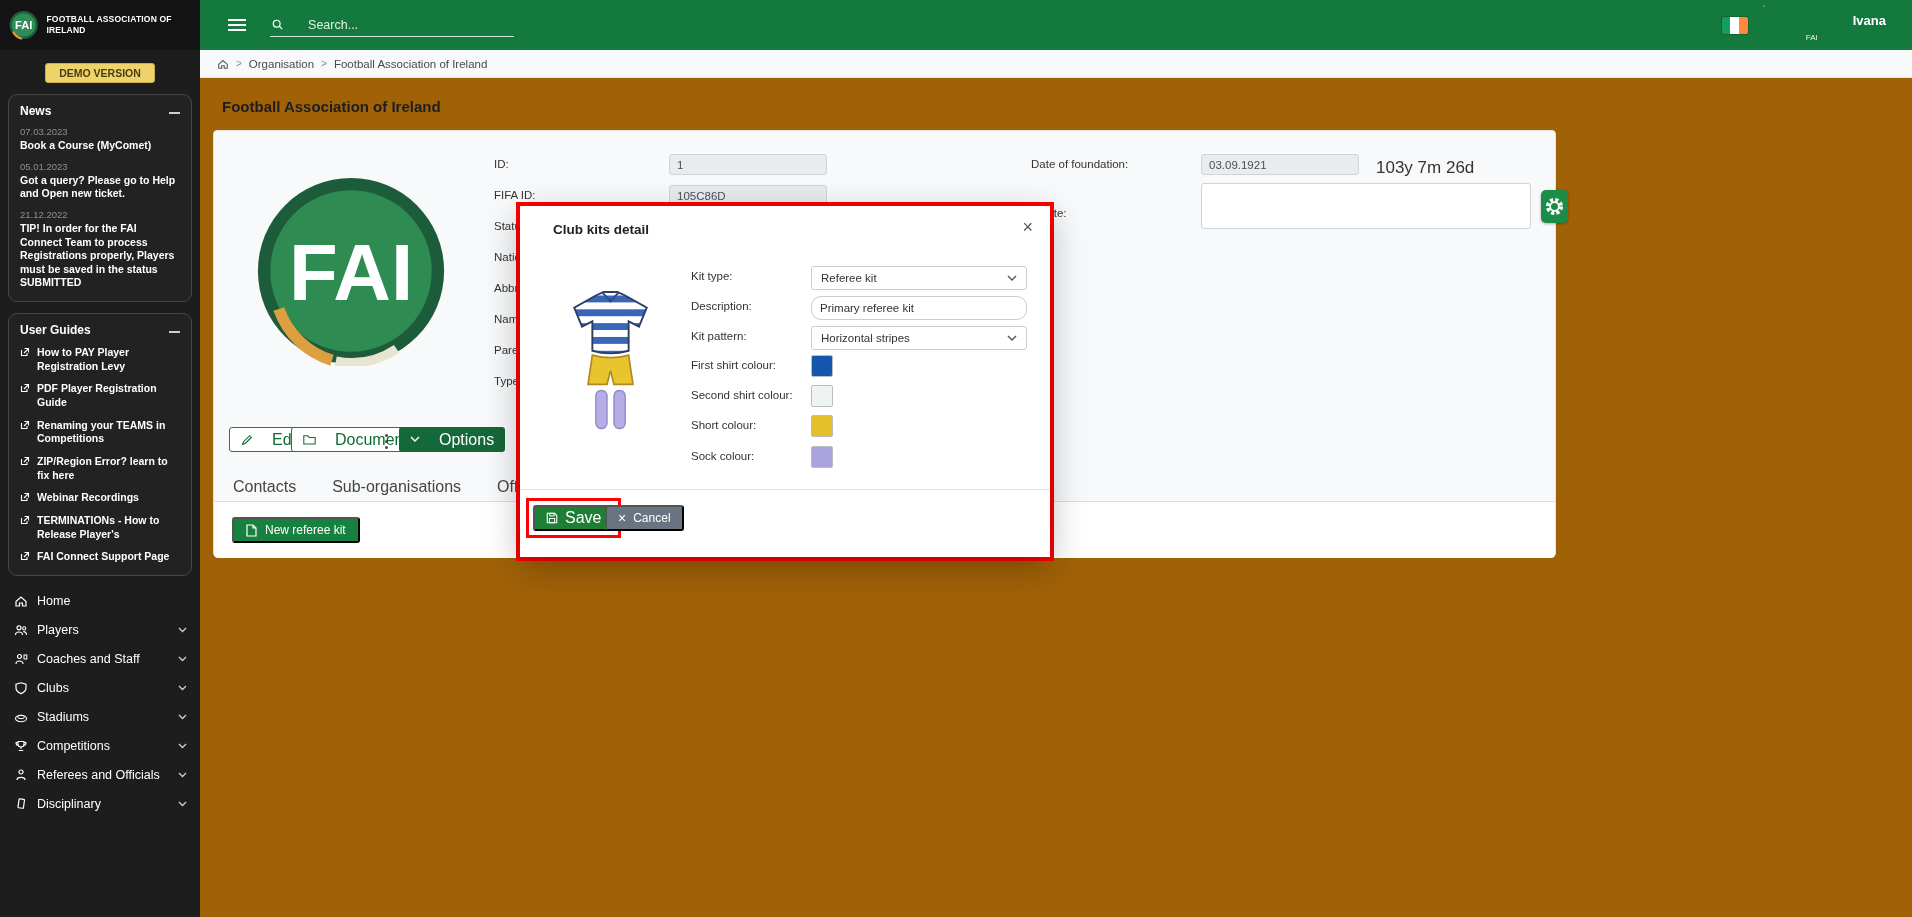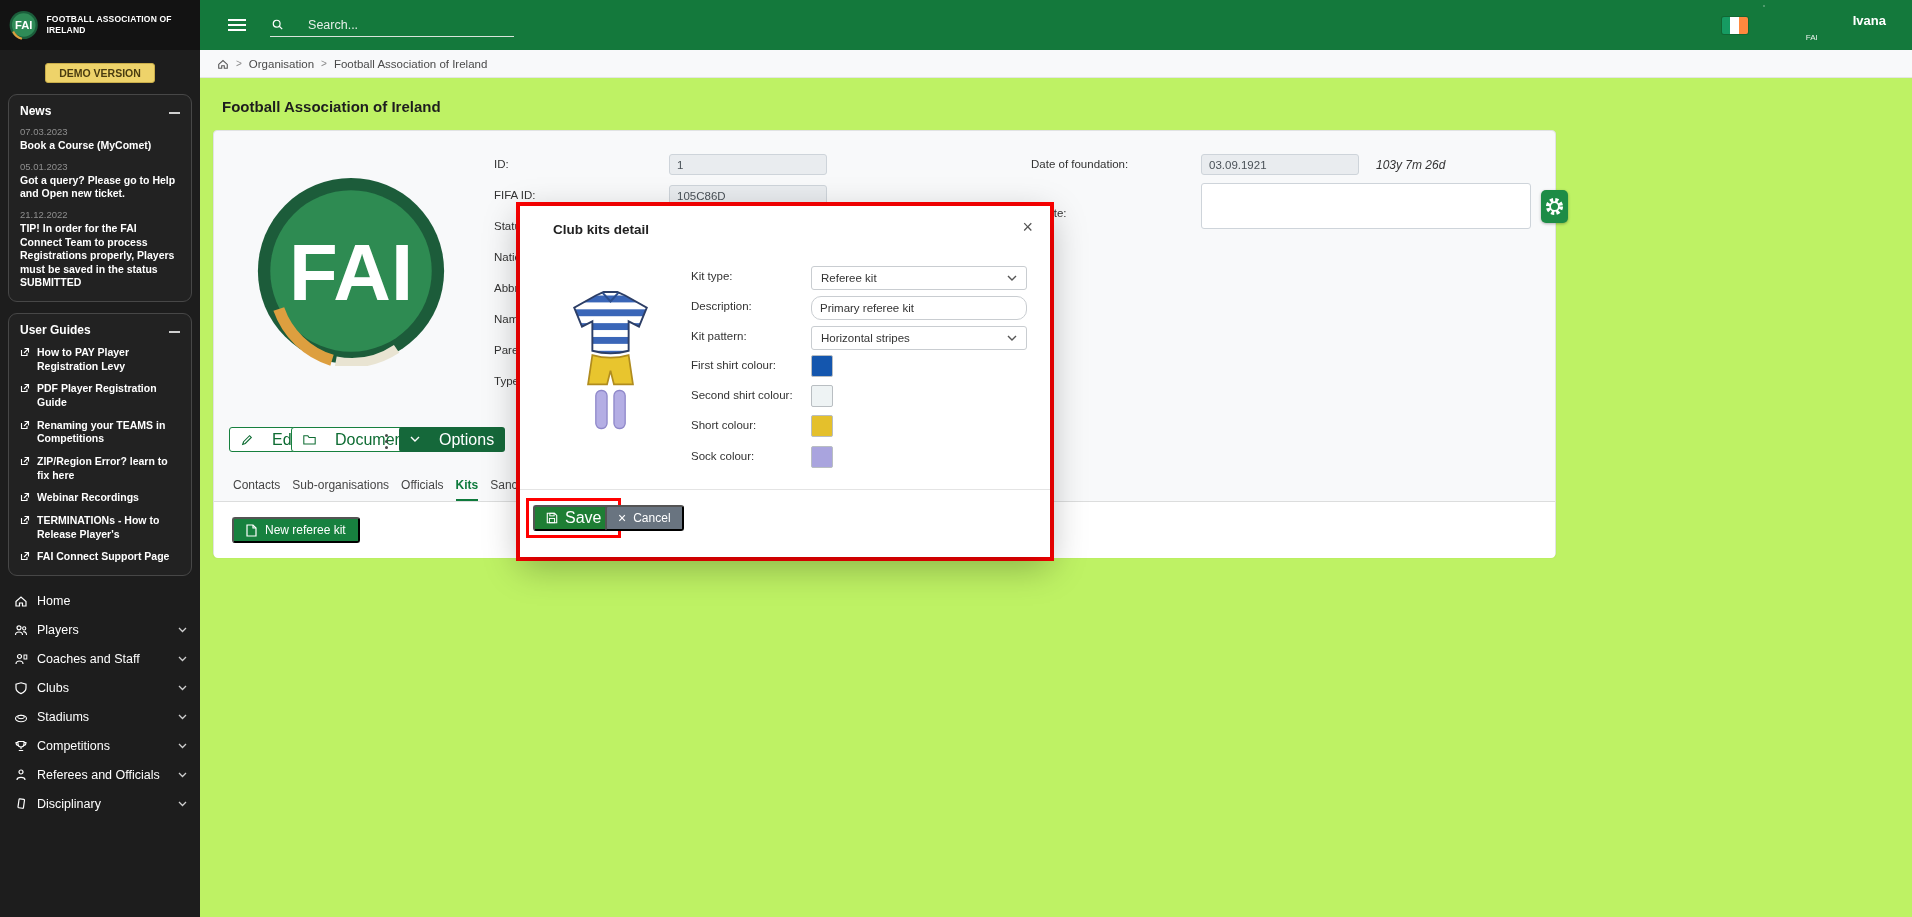--- a/index.html
+++ b/index.html
@@ -1,18 +1,18 @@
 <!DOCTYPE html>
 <html><head>
 <meta charset="utf-8">
 <style>
   *{box-sizing:border-box;margin:0;padding:0;}
   html,body{width:1912px;height:917px;overflow:hidden;}
   body{font-family:"Liberation Sans","DejaVu Sans",sans-serif;background:#eceeee;}
-  #stage{position:relative;width:1912px;height:917px;overflow:hidden;background:#bef264;}
+  #stage{position:relative;width:1912px;height:917px;overflow:hidden;background:#a16207;}
 
   
   .sidebar{position:absolute;left:0;top:0;width:200px;height:917px;background:#1d1d1d;color:#fff;z-index:5;}
   .sb-header{height:50px;background:#131313;display:flex;align-items:center;gap:8px;padding:0 9px;}
   .sb-org{font-size:8.5px;font-weight:bold;line-height:1.25;letter-spacing:.2px;}
   .demo{display:block;margin:13px auto 4px;width:max-content;background:#eed36a;color:#4a3c10;
         font-size:10.5px;font-weight:bold;padding:3px 13px;border-radius:3px;border:1px solid #c9ad4a;cursor:default;}
   .panel{margin:11px 8px;border:1px solid #474747;border-radius:9px;background:#222;padding:9px 11px 11px;}
   .panel-head{display:flex;justify-content:space-between;align-items:center;font-size:12px;font-weight:bold;}
   .minus{width:11px;height:2px;background:#cfcfcf;cursor:pointer;margin-top:3px;}
@@ -49,28 +49,28 @@
   .page-title{position:absolute;left:222px;top:98px;font-size:15px;font-weight:bold;color:#1e1e1e;z-index:1;}
 
   
   .org-card{position:absolute;left:213px;top:130px;width:1343px;height:427px;background:#f8f9fa;
             border:1px solid #e1e3e3;border-radius:4px;box-shadow:0 1px 2px rgba(0,0,0,.05);z-index:1;}
   .logo-big{position:absolute;left:42px;top:45px;width:190px;height:190px;}
   .f-label{position:absolute;font-size:11.5px;color:#333;}
   .f-input{position:absolute;width:158px;height:21px;border:1px solid #ced4da;border-radius:3px;background:#fff;
            font-size:11.5px;color:#495057;padding:0 7px;font-family:inherit;}
   .f-input.disabled{background:#e9ecef;}
-  .age-text{position:absolute;font-size:12px;color:#333;font-style:italic;}
+  .age-text{position:absolute;font-size:17px;color:#333;}
   .note-area{position:absolute;left:987px;top:52px;width:330px;height:46px;border:1px solid #ced4da;border-radius:3px;background:#fff;resize:none;}
   .btn{display:inline-flex;align-items:center;gap:19px;height:25px;padding:0 11px;border-radius:3px;font-size:16px;cursor:pointer;border:none;font-family:inherit;}
   .btn-outline{position:absolute;top:296px;background:#fff;border:1px solid #17803e;color:#0e6c33;}
   .btn-solid{position:absolute;top:296px;background:#15683a;color:#fff;}
   .kebab{position:absolute;left:169px;top:301px;display:inline-flex;flex-direction:column;gap:3px;cursor:pointer;padding:2px;}
   .kebab i{width:3px;height:3px;border-radius:50%;background:#4a4a4a;}
-  .tabs{position:absolute;left:0;top:344px;width:100%;height:27px;border-bottom:1px solid #dcdddd;display:flex;gap:12px;padding-left:19px;font-size:12px;color:#454545;}
+  .tabs{position:absolute;left:0;top:344px;width:100%;height:27px;border-bottom:1px solid #dcdddd;display:flex;gap:36px;padding-left:19px;font-size:16px;color:#454545;}
   .tab{cursor:pointer;padding-top:3px;}
   .tab.active{color:#0e7a3c;font-weight:bold;border-bottom:2px solid #0e7a3c;}
   .kits-strip{position:absolute;left:0;top:371px;width:100%;height:56px;background:#fff;border-radius:0 0 4px 4px;}
   .btn-green{position:absolute;left:18px;top:15px;display:inline-flex;align-items:center;gap:8px;background:#17813f;color:#fff;
              border-radius:3px;height:26px;padding:0 12px;font-size:12px;cursor:pointer;}
   .gear-btn{position:absolute;left:1541px;top:190px;width:27px;height:33px;background:#1d8c46;border-radius:5px;
             display:flex;align-items:center;justify-content:center;cursor:pointer;box-shadow:0 1px 3px rgba(0,0,0,.3);z-index:3;}
 
   
   .modal-annot{position:absolute;left:516px;top:202px;width:530px;height:351px;border:4px solid #ff0000;box-sizing:content-box;z-index:50;}

